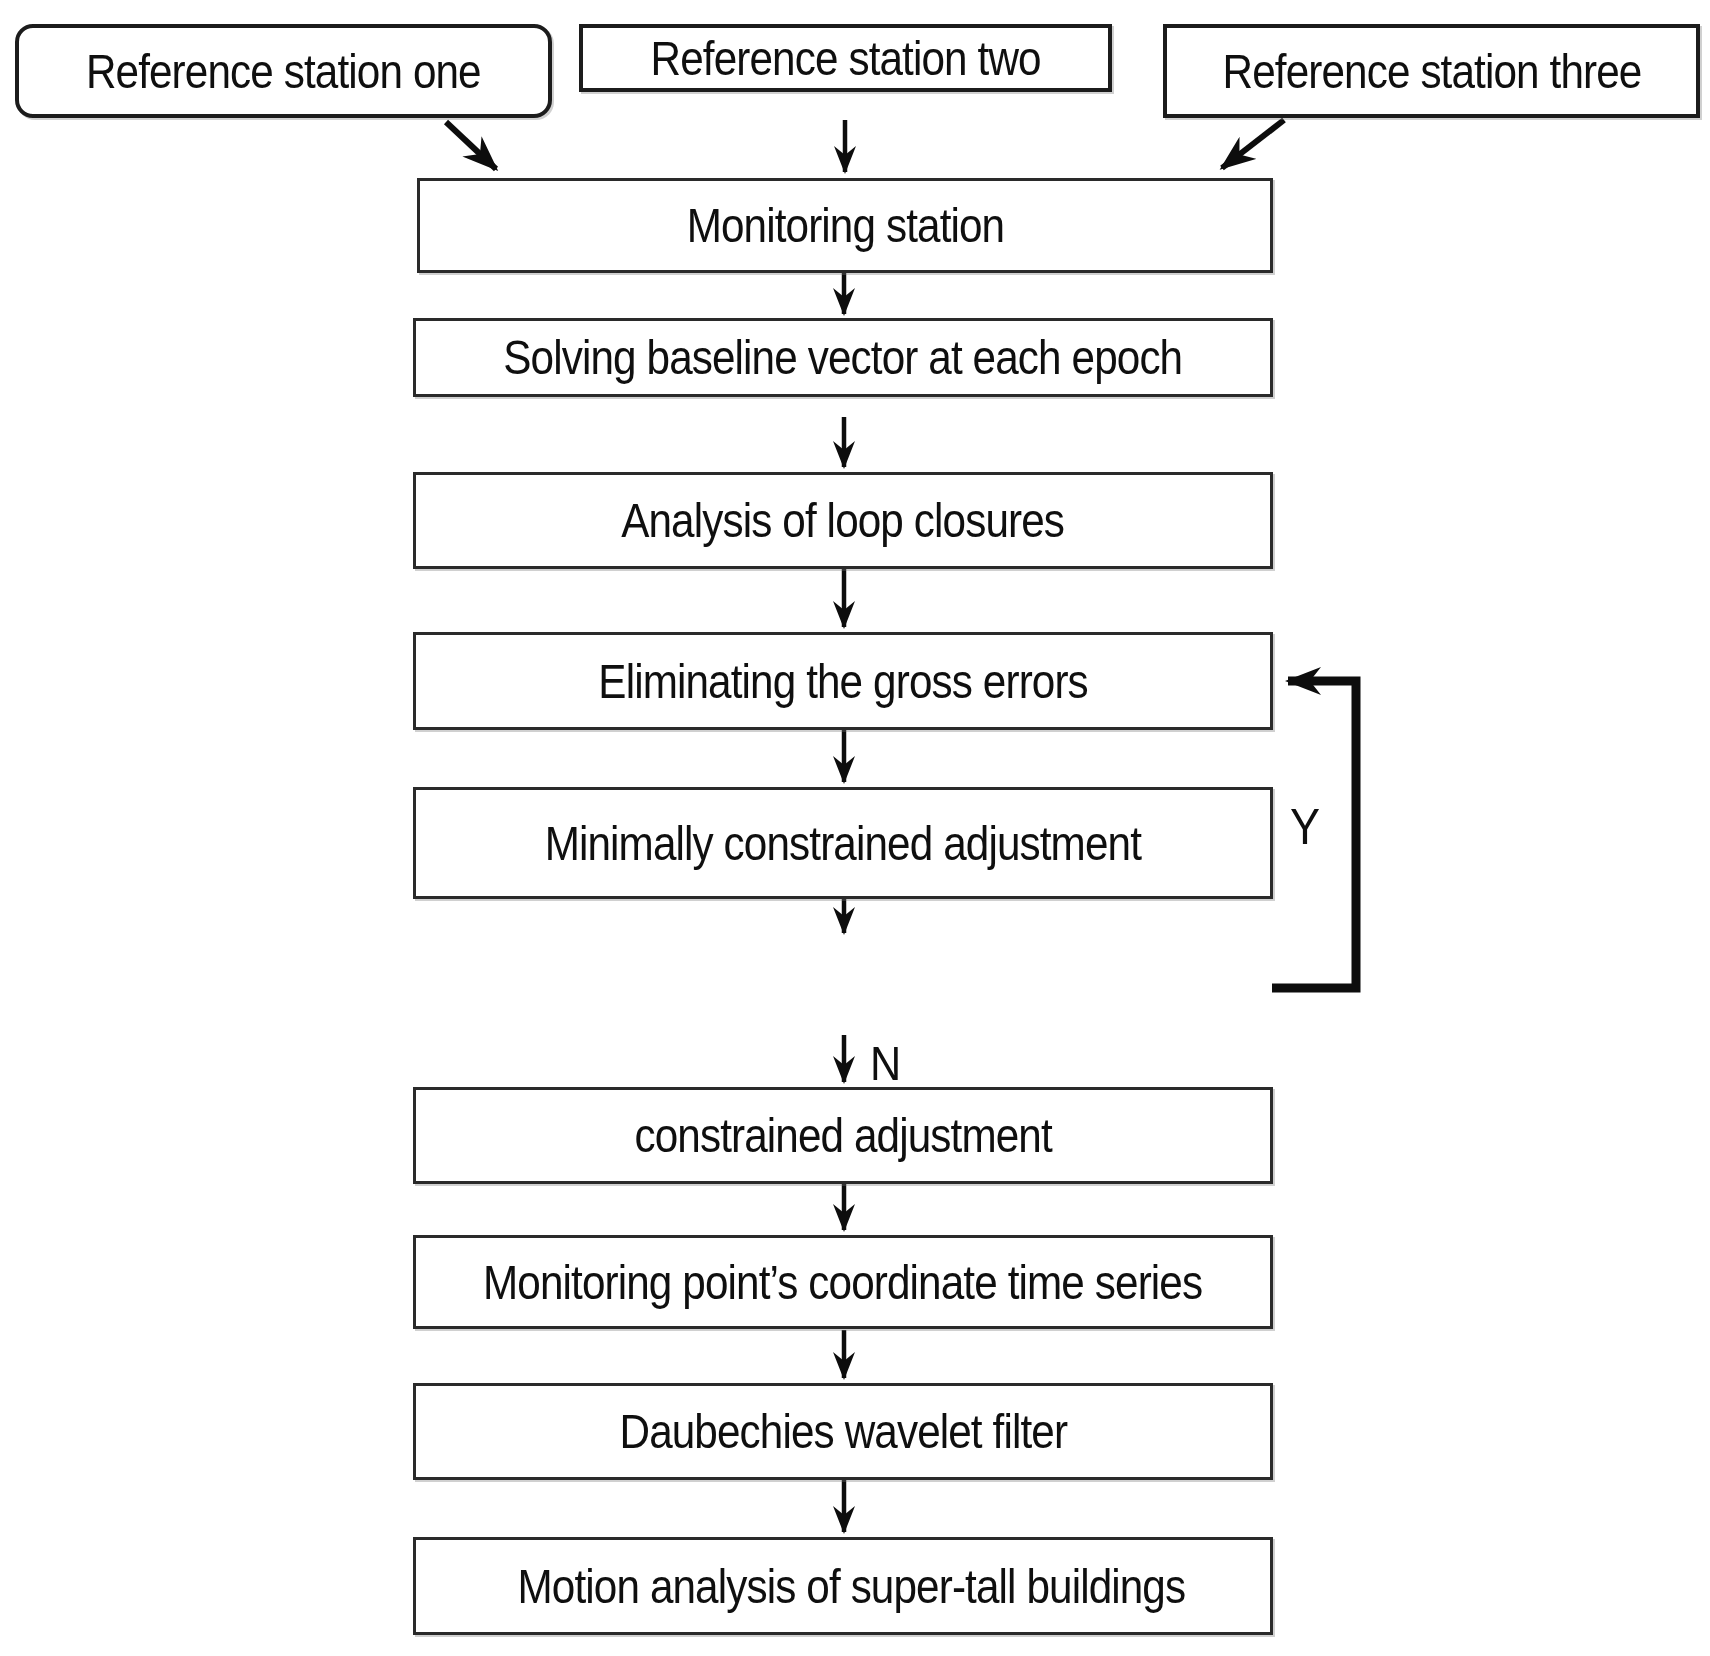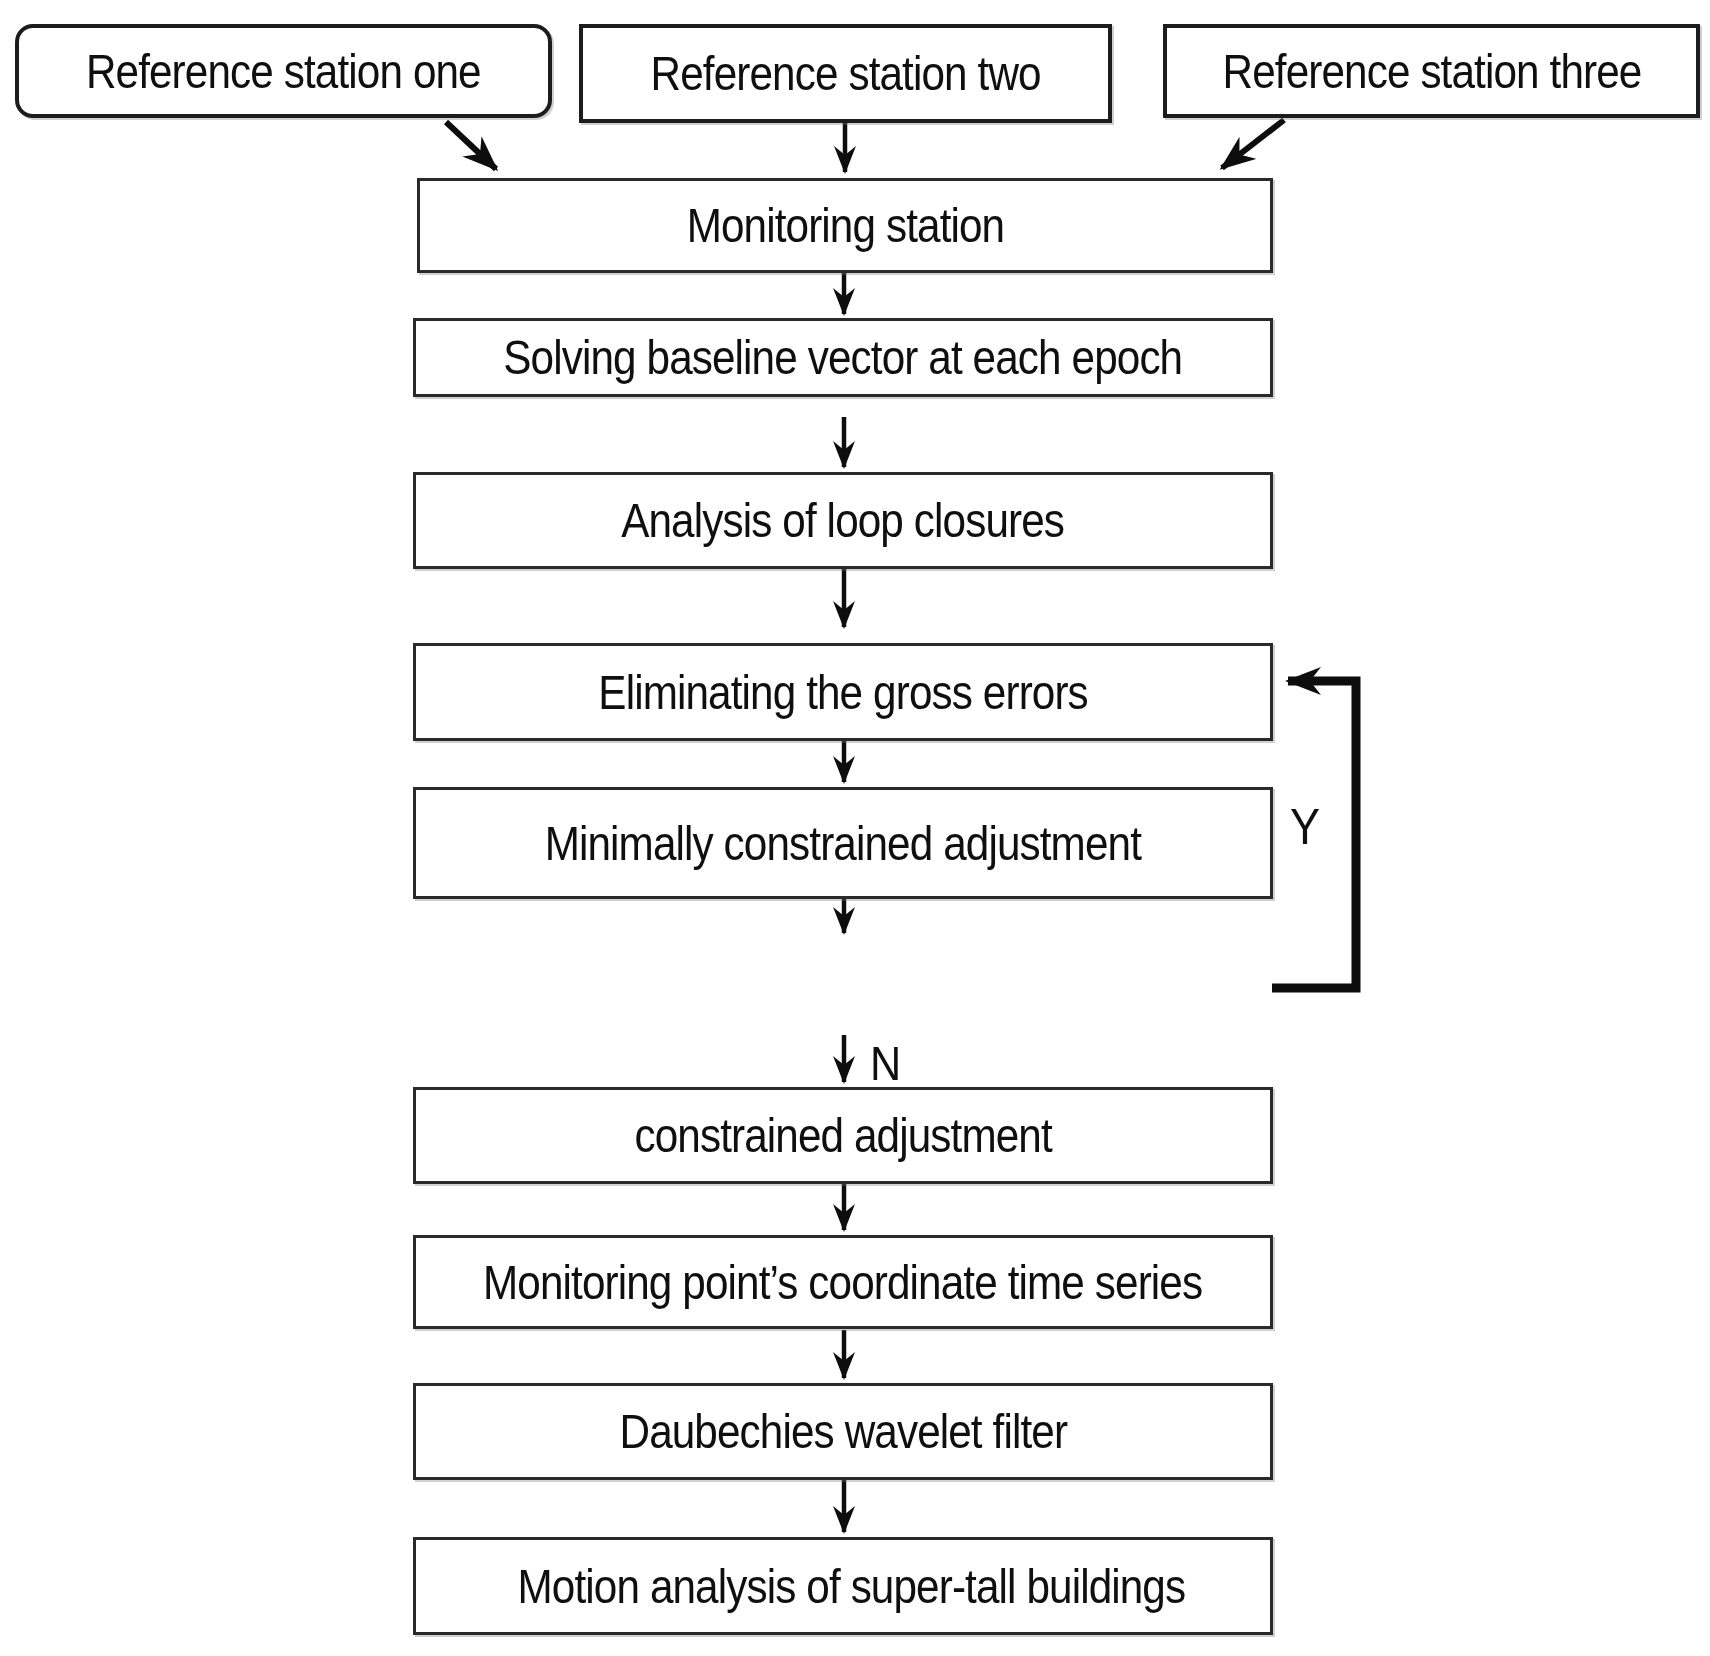--- a/index.html
+++ b/index.html
@@ -65,37 +65,37 @@
     <line x1="844" y1="1184" x2="844" y2="1230" stroke="#0d0d0d" stroke-width="4.5" marker-end="url(#dart)"></line>
     <line x1="844" y1="1330" x2="844" y2="1378" stroke="#0d0d0d" stroke-width="4.5" marker-end="url(#dart)"></line>
     <line x1="844" y1="1480" x2="844" y2="1532" stroke="#0d0d0d" stroke-width="4.5" marker-end="url(#dart)"></line>
 
     <polyline points="1272,988 1356,988 1356,681 1288,681" fill="none" stroke="#0d0d0d" stroke-width="9" marker-end="url(#dartBig)"></polyline>
   </svg>
 
   <div class="node top" style="left:15px;top:24px;width:537px;height:94px;border-radius:18px;">
     <span class="t">Reference station one</span>
   </div>
-  <div class="node top" style="left:579px;top:24px;width:533px;height:99px;">
+  <div class="node top" style="left:579px;top:24px;width:533px;height:68px;">
     <span class="t">Reference station two</span>
   </div>
   <div class="node top" style="left:1163px;top:24px;width:537px;height:94px;">
     <span class="t">Reference station three</span>
   </div>
 
   <div class="node" style="left:417px;top:178px;width:856px;height:95px;">
     <span class="t">Monitoring station</span>
   </div>
   <div class="node" style="left:413px;top:318px;width:860px;height:79px;">
     <span class="t">Solving baseline vector at each epoch</span>
   </div>
   <div class="node" style="left:413px;top:472px;width:860px;height:97px;">
     <span class="t">Analysis of loop closures</span>
   </div>
-  <div class="node" style="left:413px;top:632px;width:860px;height:98px;margin-top:11px;">
+  <div class="node" style="left:413px;top:632px;width:860px;height:98px;">
     <span class="t">Eliminating the gross errors</span>
   </div>
   <div class="node" style="left:413px;top:787px;width:860px;height:112px;">
     <span class="t">Minimally constrained adjustment</span>
   </div>
   <div class="node" style="left:413px;top:1087px;width:860px;height:97px;">
     <span class="t">constrained adjustment</span>
   </div>
   <div class="node" style="left:413px;top:1235px;width:860px;height:94px;">
     <span class="t">Monitoring point’s coordinate time series</span>

